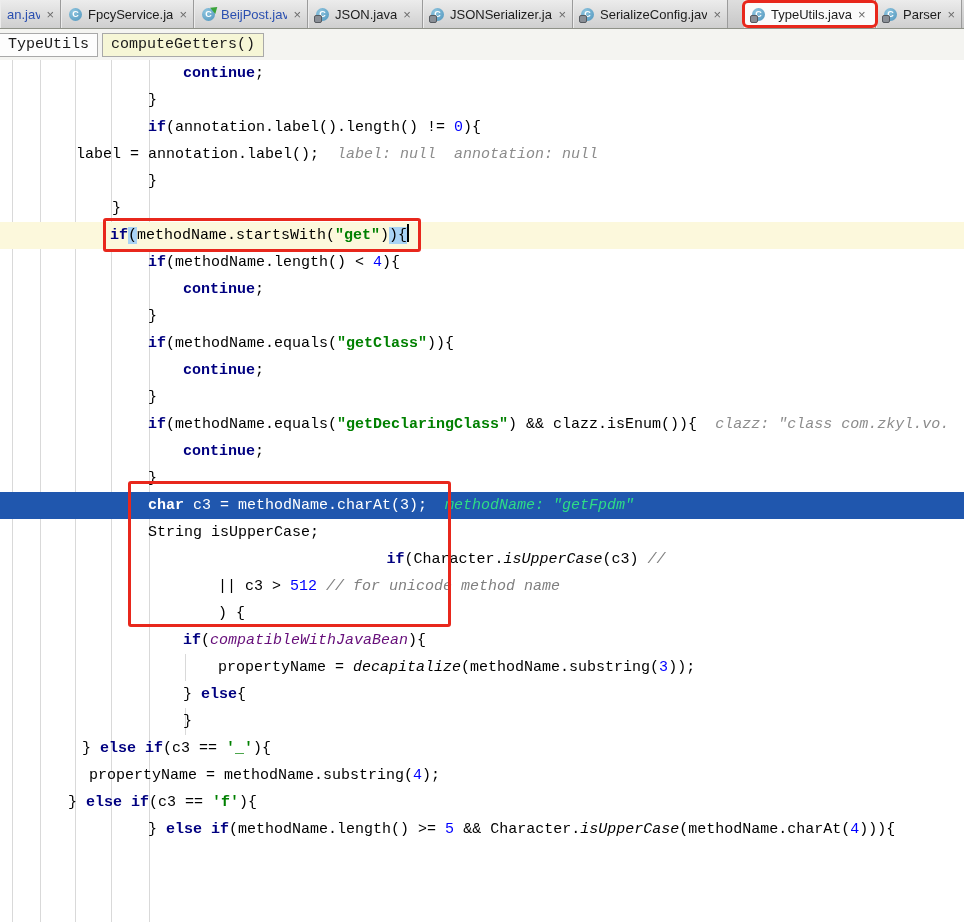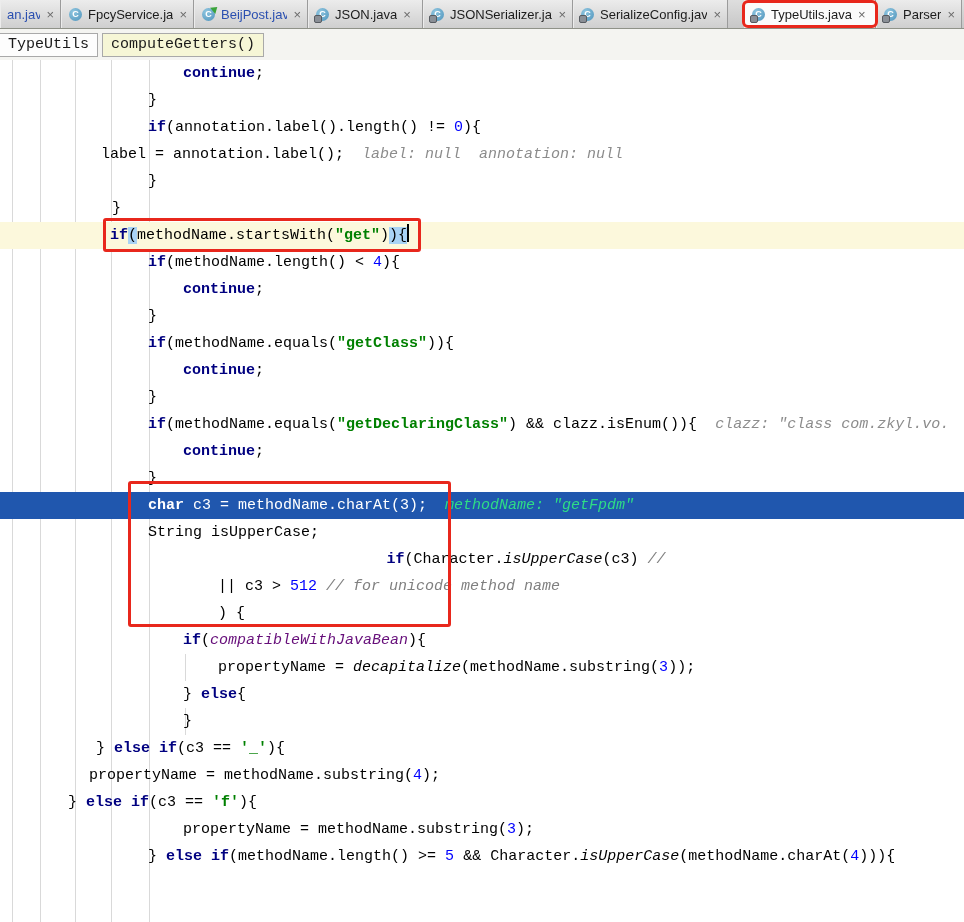--- a/index.html
+++ b/index.html
@@ -131,21 +131,21 @@
       <div class="guide" style="left: 75px; top: 0px; height: 862px;"></div>
       <div class="guide" style="left: 111px; top: 0px; height: 862px;"></div>
       <div class="guide" style="left: 149px; top: 0px; height: 862px;"></div>
       <div class="guide" style="left: 185px; top: 594px; height: 27px;"></div>
       <div class="guide" style="left: 185px; top: 648px; height: 27px;"></div>
     </div>
   <div id="lines">
       <div class="line" style="padding-left: 183px;"><span class="sk">continue</span><span class="sd">;</span></div>
       <div class="line" style="padding-left: 148px;"><span class="sd">}</span></div>
       <div class="line" style="padding-left: 148px;"><span class="sk">if</span><span class="sd">(annotation.label().length() != </span><span class="sn">0</span><span class="sd">){</span></div>
-      <div class="line" style="padding-left: 101px;"><span class="sd">label = annotation.label();  </span><span class="sg">label: null  annotation: null</span></div>
+      <div class="line" style="padding-left: 76px;"><span class="sd">label = annotation.label();  </span><span class="sg">label: null  annotation: null</span></div>
       <div class="line" style="padding-left: 148px;"><span class="sd">}</span></div>
       <div class="line" style="padding-left: 112px;"><span class="sd">}</span></div>
       <div class="line cur" style="padding-left: 110px;"><span class="sk">if</span><span class="sm">(</span><span class="sd">methodName.startsWith(</span><span class="ss">"get"</span><span class="sd">)</span><span class="sm">){</span><span class="caret"></span></div>
       <div class="line" style="padding-left: 148px;"><span class="sk">if</span><span class="sd">(methodName.length() &lt; </span><span class="sn">4</span><span class="sd">){</span></div>
       <div class="line" style="padding-left: 183px;"><span class="sk">continue</span><span class="sd">;</span></div>
       <div class="line" style="padding-left: 148px;"><span class="sd">}</span></div>
       <div class="line" style="padding-left: 148px;"><span class="sk">if</span><span class="sd">(methodName.equals(</span><span class="ss">"getClass"</span><span class="sd">)){</span></div>
       <div class="line" style="padding-left: 183px;"><span class="sk">continue</span><span class="sd">;</span></div>
       <div class="line" style="padding-left: 148px;"><span class="sd">}</span></div>
       <div class="line" style="padding-left: 148px;"><span class="sk">if</span><span class="sd">(methodName.equals(</span><span class="ss">"getDeclaringClass"</span><span class="sd">) &amp;&amp; clazz.isEnum()){  </span><span class="sg">clazz: "class com.zkyl.vo.</span></div>
@@ -153,23 +153,22 @@
       <div class="line" style="padding-left: 148px;"><span class="sd">}</span></div>
       <div class="line exec" style="padding-left: 148px;"><span class="sk">char</span><span class="sd"> c3 = methodName.charAt(</span><span class="sn">3</span><span class="sd">);  </span><span class="sG">methodName: "getFpdm"</span></div>
       <div class="line" style="padding-left: 148px;"><span class="sd">String isUpperCase;</span></div>
       <div class="line" style="padding-left: 88px; text-align: center;"><span class="sk">if</span><span class="sd">(Character.</span><span class="si">isUpperCase</span><span class="sd">(c3) </span><span class="sc">//</span></div>
       <div class="line" style="padding-left: 218px;"><span class="sd">|| c3 &gt; </span><span class="sn">512</span><span class="sd"> </span><span class="sc">// for unicode method name</span></div>
       <div class="line" style="padding-left: 218px;"><span class="sd">) {</span></div>
       <div class="line" style="padding-left: 183px;"><span class="sk">if</span><span class="sd">(</span><span class="sp">compatibleWithJavaBean</span><span class="sd">){</span></div>
       <div class="line" style="padding-left: 218px;"><span class="sd">propertyName = </span><span class="si">decapitalize</span><span class="sd">(methodName.substring(</span><span class="sn">3</span><span class="sd">));</span></div>
       <div class="line" style="padding-left: 183px;"><span class="sd">} </span><span class="sk">else</span><span class="sd">{</span></div>
       <div class="line" style="padding-left: 183px;"><span class="sd">}</span></div>
-      <div class="line" style="padding-left: 96px;"><span class="sd">} </span><span class="sk">else</span><span class="sd"> </span><span class="sk">if</span><span class="sd">(c3 == </span><span class="ss">'_'</span><span class="sd">){</span></div>
+      <div class="line" style="padding-left: 67px; margin-left: 15px;"><span class="sd">} </span><span class="sk">else</span><span class="sd"> </span><span class="sk">if</span><span class="sd">(c3 == </span><span class="ss">'_'</span><span class="sd">){</span></div>
       <div class="line" style="padding-left: 89px;"><span class="sd">propertyName = methodName.substring(</span><span class="sn">4</span><span class="sd">);</span></div>
       <div class="line" style="padding-left: 68px;"><span class="sd">} </span><span class="sk">else</span><span class="sd"> </span><span class="sk">if</span><span class="sd">(c3 == </span><span class="ss">'f'</span><span class="sd">){</span></div>
-      <div class="line" style="padding-left: 183px;"><span class="sd">propertyName = methodName.substring(</span><span class="sn">3</span><span class="sd">);</span></div>
       <div class="line" style="padding-left: 148px;"><span class="sd">} </span><span class="sk">else</span><span class="sd"> </span><span class="sk">if</span><span class="sd">(methodName.length() &gt;= </span><span class="sn">5</span><span class="sd"> &amp;&amp; Character.</span><span class="si">isUpperCase</span><span class="sd">(methodName.charAt(</span><span class="sn">4</span><span class="sd">))){</span></div>
     </div>
 </div>
 
 <div class="ann" style="left:742px;top:0;width:136px;height:28px;border-radius:6px;"></div>
 <div class="ann" style="left:103px;top:218px;width:318px;height:34px;border-radius:3px;"></div>
 <div class="ann" style="left:128px;top:481px;width:323px;height:146px;border-radius:3px;"></div>
 
 </body></html>

